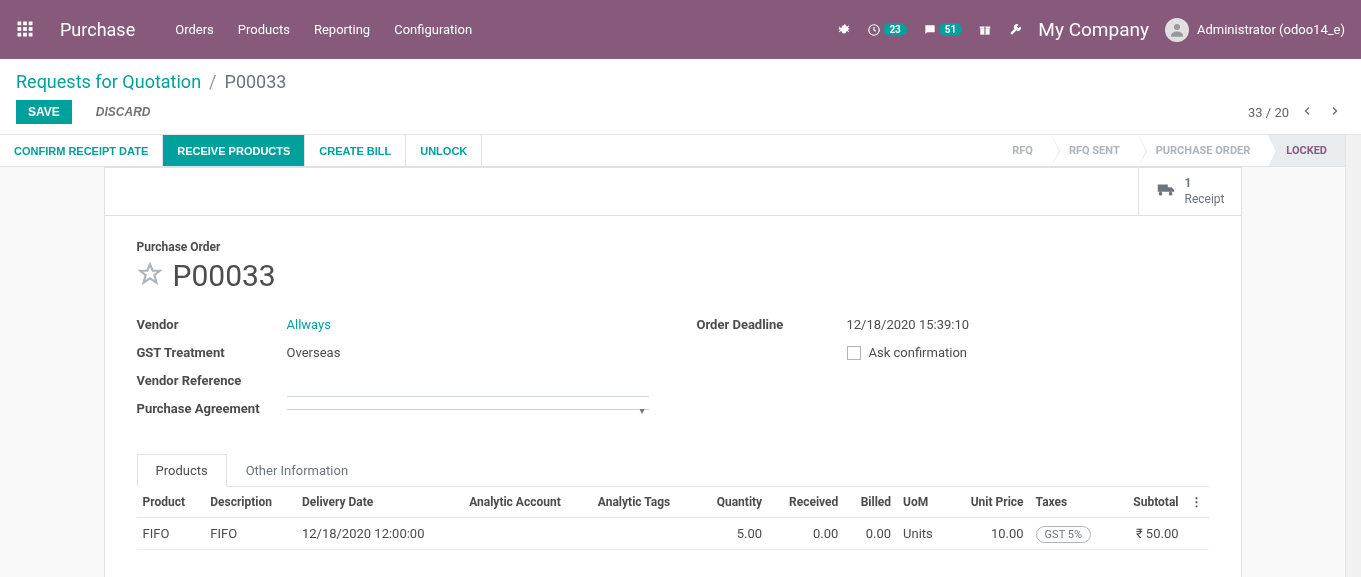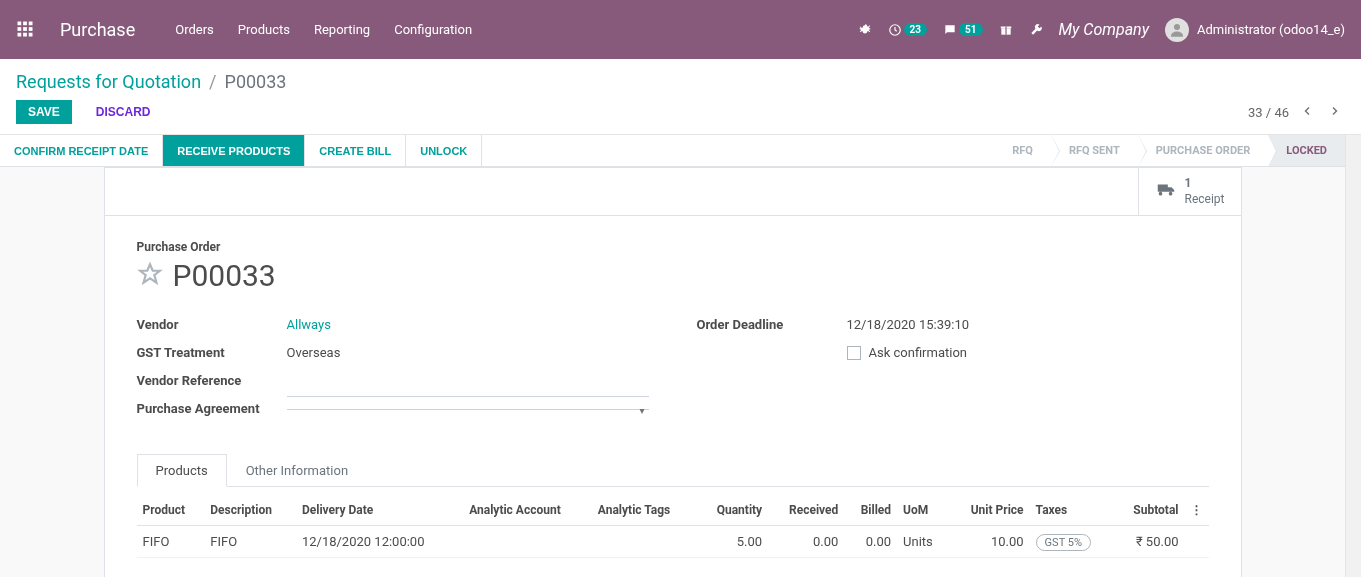--- a/index.html
+++ b/index.html
@@ -9,35 +9,35 @@
 .topbar { background: #875a7b; height: 59px; display: flex; align-items: center; color: #fff; padding: 0 16px; }
 .apps-icon { width: 20px; height: 20px; margin-right: 24px; cursor: pointer; }
 .apps-icon svg { fill: #fff; }
 .brand { font-size: 18px; font-weight: 400; margin-right: 40px; }
 .nav-menu { display: flex; gap: 24px; }
 .nav-item { color: #fff; font-size: 13px; cursor: pointer; }
 .topbar-right { margin-left: auto; display: flex; align-items: center; gap: 16px; }
 .topbar-icon { cursor: pointer; display: flex; align-items: center; color: #fff; }
 .badge-wrap { position: relative; display: flex; align-items: center; }
 .badge { background: #00a09d; color: #fff; font-size: 10px; font-weight: bold; padding: 1px 6px; border-radius: 8px; margin-left: 2px; }
-.company { font-size: 16px; color: #fff; font-style: italic; }
+.company { font-size: 19px; color: #fff; }
 .user-wrap { display: flex; align-items: center; gap: 8px; text-align: center; }
 .avatar { width: 24px; height: 24px; border-radius: 50%; background: #e0e0e0; display: flex; align-items: center; justify-content: center; }
 .avatar svg { fill: #999; }
 
 
 .breadcrumb-area { background: #fff; padding: 12px 16px 0 16px; border-bottom: 1px solid #e5e5e5; }
 .breadcrumb { display: flex; align-items: center; font-size: 18px; margin-bottom: 8px; }
 .breadcrumb-link { color: #00a09d; cursor: pointer; }
 .breadcrumb-sep { color: #999; margin: 0 8px; }
 .breadcrumb-current { color: #6c757d; }
 .action-row { display: flex; align-items: center; padding-bottom: 10px; }
 .btn { padding: 5px 12px; font-size: 12px; font-weight: bold; border: none; cursor: pointer; }
 .btn-primary { background: #00a09d; color: #fff; }
-.btn-link { background: none; color: #6d28d9; margin-left: 12px; }
+.btn-link { background: none; color: #737373; margin-left: 12px; font-style: italic; }
 .pager { margin-left: auto; display: flex; align-items: center; gap: 8px; color: #666; }
 .pager-arrow { cursor: pointer; padding: 4px; }
 
 
 .statusbar { display: flex; align-items: stretch; background: #fff; border-bottom: 1px solid #dee2e6; height: 32px; }
 .statusbar-buttons { display: flex; }
 .status-btn { padding: 0 14px; font-size: 11px; font-weight: bold; border: none; border-right: 1px solid #dee2e6; cursor: pointer; background: #fff; color: #00a09d; }
 .status-btn.highlight { background: #00a09d; color: #fff; }
 .statusbar-status { margin-left: auto; display: flex; position: relative; }
 .status-step { padding: 0 18px; font-size: 11px; font-weight: bold; color: #adb5bd; display: flex; align-items: center; position: relative; background: #fff; }
@@ -76,21 +76,21 @@
 .field-select::after { content: "▾"; position: absolute; right: 4px; color: #6c757d; font-size: 10px; }
 .checkbox-wrap { display: flex; align-items: center; gap: 8px; }
 .checkbox { width: 14px; height: 14px; border: 1px solid #adb5bd; }
 
 
 .tabs { display: flex; border-bottom: 1px solid #dee2e6; }
 .tab { padding: 8px 18px; font-size: 13px; color: #6c757d; cursor: pointer; border: 1px solid transparent; border-bottom: none; position: relative; top: 1px; }
 .tab.active { color: #4c4c4c; border-color: #dee2e6; background: #fff; border-bottom: 1px solid #fff; }
 
 
-.table { width: 100%; border-collapse: collapse; margin-top: 8px; }
+.table { width: 100%; border-collapse: collapse; margin-top: 0; }
 .table th { text-align: left; padding: 8px 6px; font-size: 12px; font-weight: bold; color: #4c4c4c; border-bottom: 1px solid #dee2e6; }
 .table td { padding: 8px 6px; font-size: 13px; color: #4c4c4c; border-bottom: 1px solid #f1f1f1; }
 .ta-right { text-align: right !important; }
 .tax-badge { border: 1px solid #adb5bd; border-radius: 10px; padding: 1px 8px; font-size: 11px; color: #6c757d; }
 .kebab { width: 16px; text-align: center; color: #6c757d; cursor: pointer; }
 
 </style>
 </head>
 <body>
 
@@ -162,21 +162,21 @@
 <div class="breadcrumb-area">
   <div class="breadcrumb">
     <span class="breadcrumb-link">Requests for Quotation</span>
     <span class="breadcrumb-sep">/</span>
     <span class="breadcrumb-current">P00033</span>
   </div>
   <div class="action-row">
     <button class="btn btn-primary">SAVE</button>
     <button class="btn btn-link">DISCARD</button>
     <div class="pager">
-      <span>33 / 46</span>
+      <span>33 / 20</span>
       <span class="pager-arrow">
         <svg width="12" height="12" viewBox="0 0 24 24" fill="#6c757d">
             <path d="M15 4l-8 8 8 8 2-2-6-6 6-6z"></path>
           </svg>
       </span>
       <span class="pager-arrow">
         <svg width="12" height="12" viewBox="0 0 24 24" fill="#6c757d">
             <path d="M9 4l8 8-8 8-2-2 6-6-6-6z"></path>
           </svg>
       </span>

